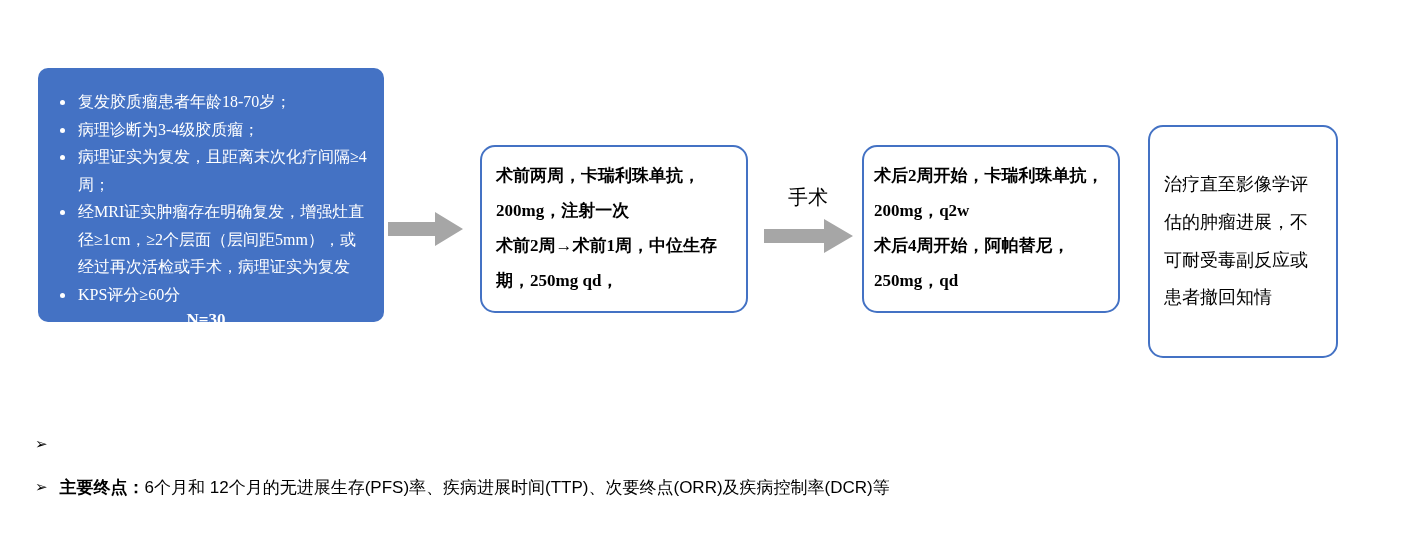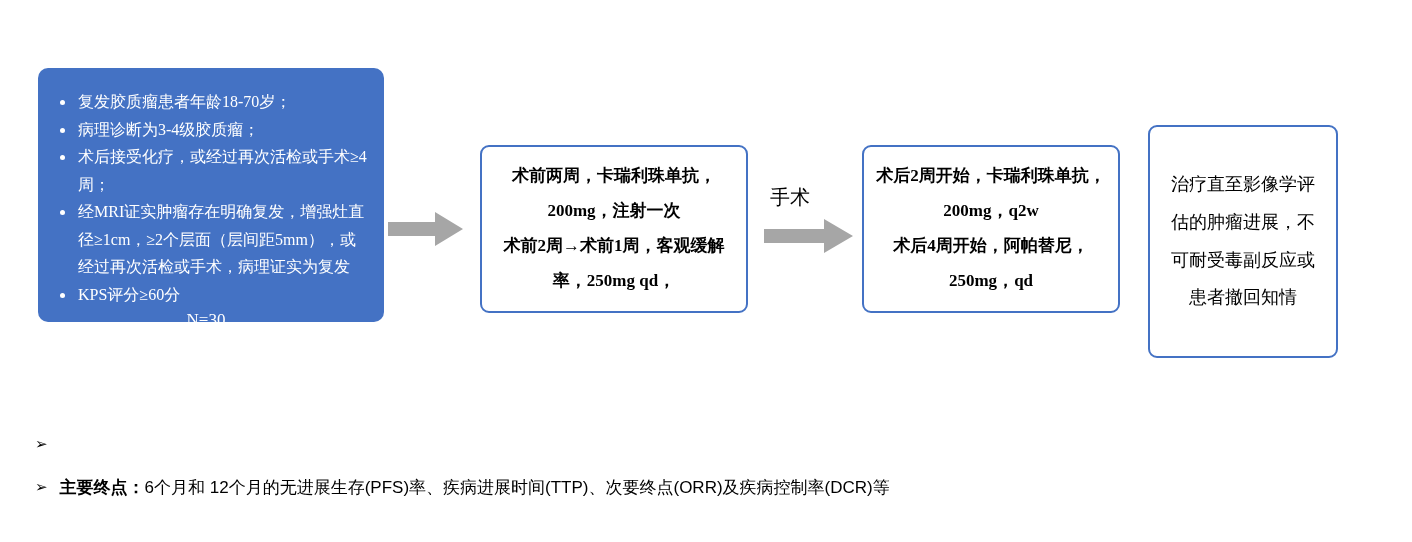--- a/index.html
+++ b/index.html
@@ -8,35 +8,35 @@
 
   
   .inclusion-box{
     position:absolute;left:38px;top:68px;width:346px;height:254px;
     background:#4472C4;border-radius:10px;color:#ffffff;
     box-sizing:border-box;padding:20px 16px 10px 6px;
     font-family:"Liberation Serif",serif;
   }
   .inclusion-box ul{margin:0;padding:0 0 0 32px;list-style:disc;}
   .inclusion-box li{font-size:16px;line-height:1.72;padding-left:2px;}
-  .sample-size{text-align:center;font-weight:normal;font-size:17px;margin-top:2px;}
+  .sample-size{text-align:center;font-weight:bold;font-size:17px;margin-top:2px;}
 
   
   .flow-box{
-    position:absolute;background:#ffffff;border:2px solid #4472C4;border-radius:9px;
+    position:absolute;background:#ffffff;border:2px solid #4472C4;border-radius:15px;
     box-sizing:border-box;display:flex;align-items:center;justify-content:center;
-    text-align:center;font-family:"Liberation Serif",serif;
+    font-family:"Liberation Serif",serif;
   }
   .box-pre{left:480px;top:145px;width:268px;height:168px;font-weight:bold;font-size:17px;line-height:2.05;padding:0 14px;}
   .box-post{left:862px;top:145px;width:258px;height:168px;font-weight:bold;font-size:17px;line-height:2.05;padding:0 10px;}
   .box-treat{left:1148px;top:125px;width:190px;height:233px;font-size:18px;line-height:2.1;padding:0 14px;}
 
   .arrow{position:absolute;}
   .surgery-label{
-    position:absolute;left:770px;top:184px;width:76px;
+    position:absolute;left:770px;top:184px;width:76px;text-align:center;
     font-size:20px;font-family:Liberation Serif, serif;
   }
 
   .squiggle{
     text-decoration-style:wavy;
     text-decoration-color:#C00000;text-decoration-thickness:1px;
     text-underline-offset:4px;
   }
 
   
@@ -48,35 +48,35 @@
 </style>
 </head>
 <body>
 
 <div class="canvas">
 
   <div class="inclusion-box">
     <ul>
       <li>复发胶质瘤患者年龄18-70岁；</li>
       <li>病理诊断为3-4级胶质瘤；</li>
-      <li>术后接受化疗，或经过再次活检或手术≥4周；</li>
+      <li>病理证实为复发，且距离末次化疗间隔≥4周；</li>
       <li>经MRI证实肿瘤存在明确复发，增强灶直径≥1cm，≥2个层面（层间距5mm），或经过再次活检或手术，病理证实为复发</li>
       <li>KPS评分≥60分</li>
     </ul>
     <div class="sample-size">N=30</div>
   </div>
 
   <svg class="arrow" style="left:388px;top:211px" width="76" height="36" viewBox="0 0 76 36">
     <polygon points="0,11 47,11 47,1 75,18 47,35 47,25 0,25" fill="#A6A6A6"></polygon>
   </svg>
 
   <div class="flow-box box-pre">
     <div>
       <span>术前两周，卡瑞利珠单抗，200mg，注射一次</span><br>
-      <span>术前2周→术前1周，客观缓解率，250mg </span><span class="squiggle">qd</span><span>，</span>
+      <span>术前2周→术前1周，中位生存期，250mg </span><span class="squiggle">qd</span><span>，</span>
     </div>
   </div>
 
   <div class="surgery-label">手术</div>
   <svg class="arrow" style="left:764px;top:218px" width="90" height="36" viewBox="0 0 90 36">
     <polygon points="0,11 60,11 60,1 89,18 60,35 60,25 0,25" fill="#A6A6A6"></polygon>
   </svg>
 
   <div class="flow-box box-post">
     <div>

